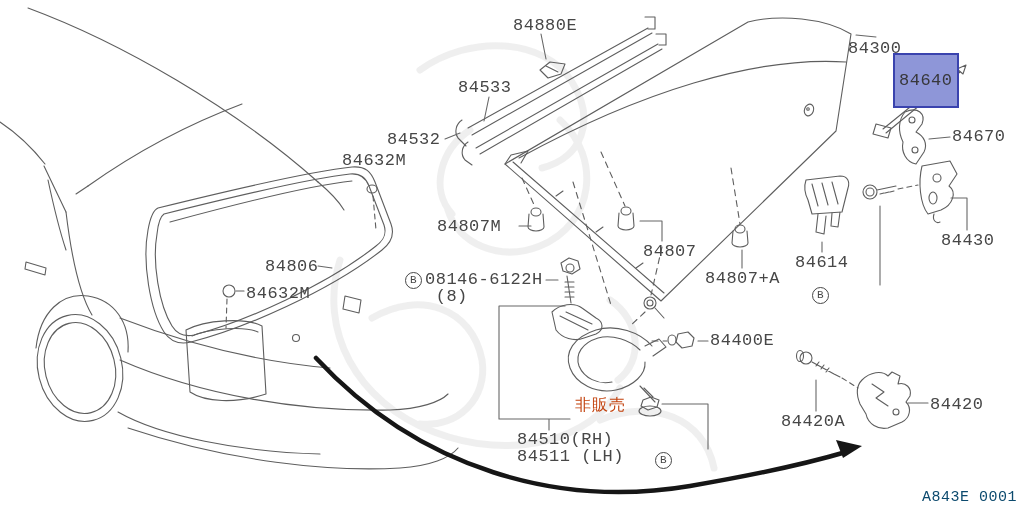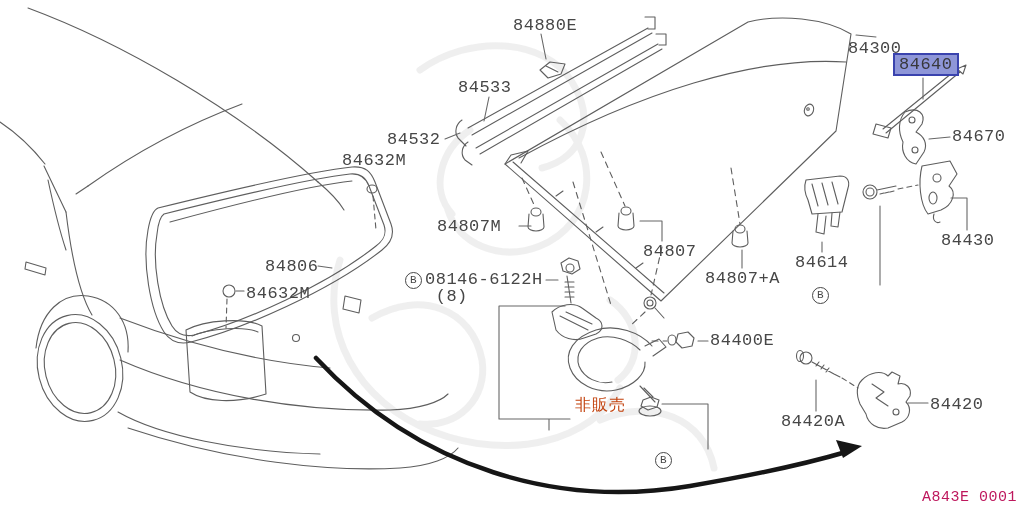--- a/index.html
+++ b/index.html
@@ -4,26 +4,26 @@
 <style>
   html,body{margin:0;padding:0;background:#fff;}
   #stage{position:relative;width:1024px;height:510px;background:#ffffff;overflow:hidden;
          font-family:"Liberation Mono","DejaVu Sans Mono",monospace;}
   #linework{position:absolute;left:0;top:0;}
   #labels-layer{position:absolute;left:0;top:0;width:100%;height:100%;}
   .plabel{position:absolute;display:flex;align-items:flex-start;
           font-size:17px;line-height:17px;letter-spacing:.5px;color:#474747;
           white-space:pre;user-select:none;}
   .plabel .txt{white-space:pre;}
-  .plabel.hl{background:#8e96d8;border:2px solid #3a43ae;padding:1px 4px;color:#38383c;}
+  .plabel.hl{background:#8e96d8;border:2px solid #3a43ae;padding:17px 4px;color:#38383c;}
   .plabel .bcirc{display:inline-flex;align-items:center;justify-content:center;
           width:15px;height:15px;border:1.4px solid #474747;border-radius:50%;
           font-size:11px;line-height:11px;margin:1px 3px 0 0;flex:none;}
   .plabel.cjk{font-family:"DejaVu Sans",sans-serif;font-size:16px;letter-spacing:1px;color:#c2410c;}
-  #ref-code{position:absolute;left:922px;top:489px;font-size:15px;letter-spacing:.5px;color:#be185d;}
+  #ref-code{position:absolute;left:922px;top:489px;font-size:15px;letter-spacing:.5px;color:#0c4a6e;}
 </style>
 </head>
 <body>
 
 <div id="stage">
 
 <svg id="linework" width="1024" height="510" viewBox="0 0 1024 510" fill="none" stroke="#5e5e5e" stroke-width="1.1" stroke-linecap="round" stroke-linejoin="round">
 
   <g opacity="0.55" stroke="#e3e3e3" fill="none" stroke-width="7">
     <path d="M420,70 C470,34 545,38 572,82 C596,120 582,158 542,168"></path>
@@ -219,20 +219,22 @@
       <div class="plabel" style="left: 795px; top: 254px;"><span class="txt">84614</span></div>
       <div class="plabel" style="left: 812px; top: 286px;"><span class="bcirc">B</span></div>
       <div class="plabel" style="left: 437px; top: 218px;"><span class="txt">84807M</span></div>
       <div class="plabel" style="left: 643px; top: 243px;"><span class="txt">84807</span></div>
       <div class="plabel" style="left: 705px; top: 270px;"><span class="txt">84807+A</span></div>
       <div class="plabel" style="left: 265px; top: 258px;"><span class="txt">84806</span></div>
       <div class="plabel" style="left: 246px; top: 285px;"><span class="txt">84632M</span></div>
       <div class="plabel" style="left: 405px; top: 271px;"><span class="bcirc">B</span><span class="txt">08146-6122H
  (8)</span></div>
       <div class="plabel cjk" style="left: 575px; top: 396px;"><span class="txt">非販売</span></div>
+      <div class="plabel" style="left: 517px; top: 431px;"><span class="txt">84510(RH)
+84511 (LH)</span></div>
       <div class="plabel" style="left: 655px; top: 451px;"><span class="bcirc">B</span></div>
       <div class="plabel" style="left: 710px; top: 332px; justify-content: center;"><span class="txt">84400E</span></div>
       <div class="plabel" style="left: 781px; top: 413px;"><span class="txt">84420A</span></div>
       <div class="plabel" style="left: 930px; top: 396px;"><span class="txt">84420</span></div>
     </div>
 
 <div id="ref-code">A843E 0001</div>
 
 </div>
 

